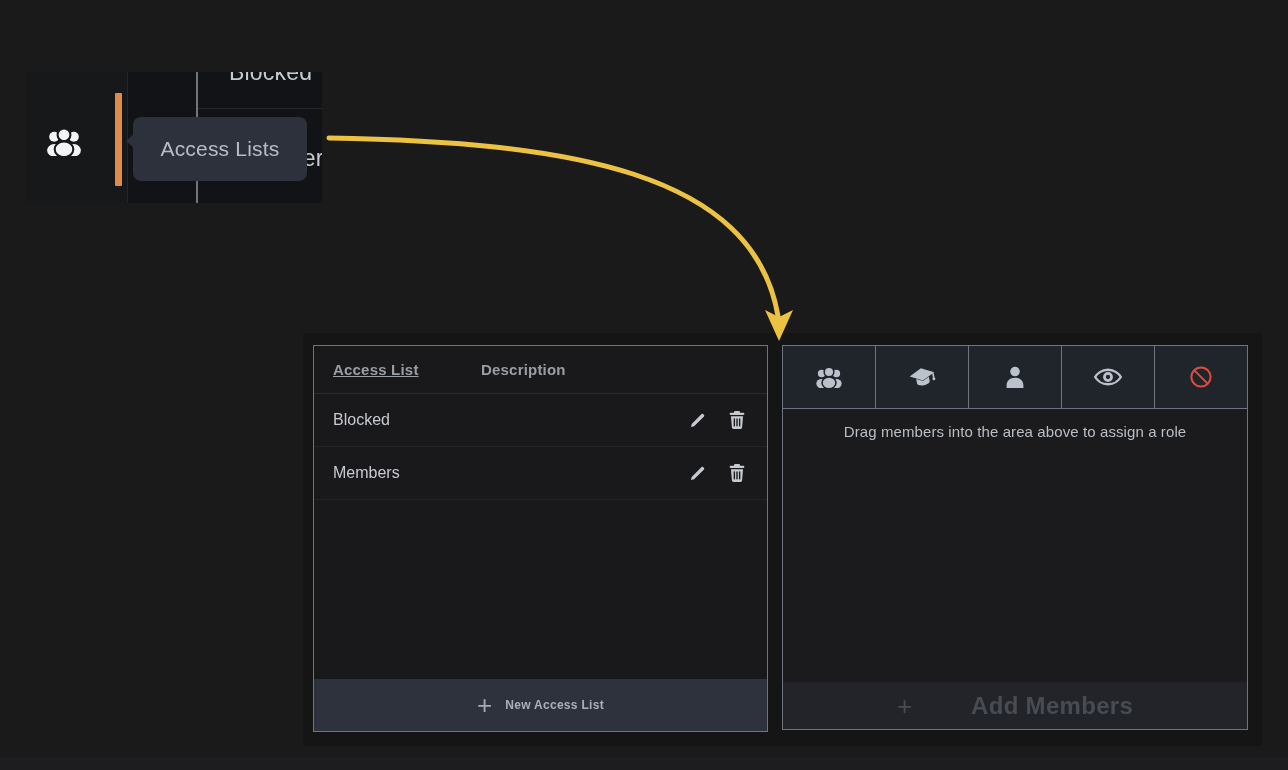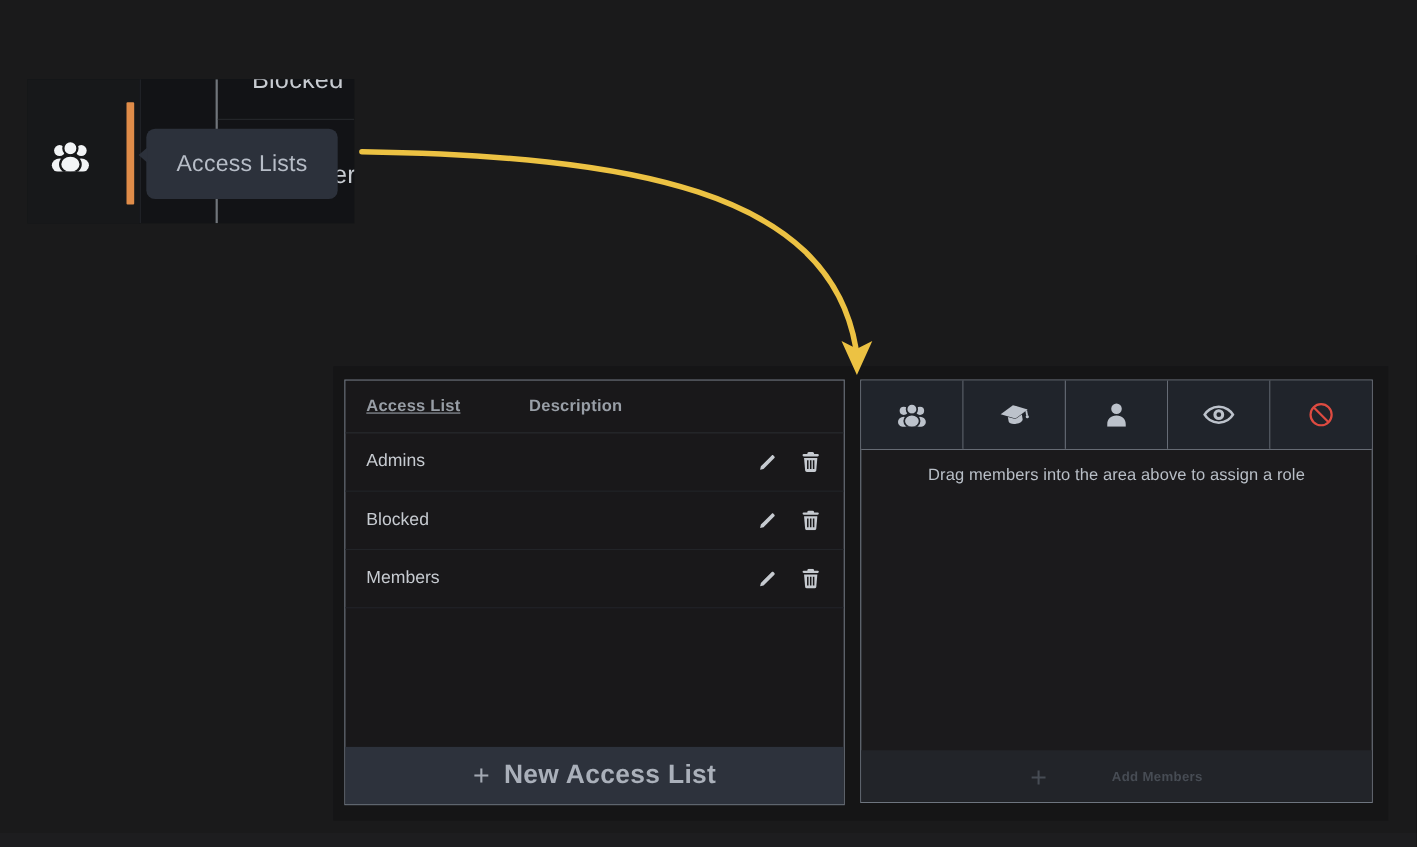--- a/index.html
+++ b/index.html
@@ -41,31 +41,31 @@
   .thead span { font-size:15px; font-weight:bold; color:#989ea6; letter-spacing:.2px; }
   .thead .col-name { width:148px;text-decoration:underline; }
   .trow { height:53px; display:flex; align-items:center; padding-left:19px; padding-right:22px; border-bottom:1px solid #222428; --icon-bg:#19181a; }
   .trow .rname { flex:1; font-size:16px; color:#c7cbd1; }
   .ricons { display:flex; align-items:center; gap:22px; }
   .ricon { display:inline-flex; cursor:pointer; }
   .spacer { flex:1; }
 
   .btn-new { height:52px; background:#2d323c; display:flex; align-items:center; justify-content:center; cursor:pointer; }
   .btn-new .plus { font-size:26px; font-weight:300; color:#a3a9b3; margin-right:13px; line-height:1; }
-  .btn-new .blabel { font-size:24px; font-weight:bold; color:#aab0ba; letter-spacing:.3px; }
+  .btn-new .blabel { font-size:12px; font-weight:bold; color:#aab0ba; letter-spacing:.3px; }
 
   
   .rolebar { height:63px; display:flex; border-bottom:1px solid #6e757f; }
   .role-cell { flex:1; background:#20242b; --icon-bg:#20242b; display:flex; align-items:center; justify-content:center;
                border-right:1px solid #6e757f; cursor:pointer; }
   .role-cell:last-child { border-right:none; }
   .hint { margin-top:14px; text-align:center; font-size:15px; color:#b9bfc7; letter-spacing:.1px; }
   .btn-add { height:47px; background:#222429; display:flex; align-items:center; justify-content:center; cursor:default; }
   .btn-add .plus { font-size:26px; font-weight:300; color:#474c54; margin-right:13px; line-height:1; }
-  .btn-add .blabel { font-size:12px; font-weight:bold; color:#474c54; letter-spacing:.3px;margin-left:46px; }
+  .btn-add .blabel { font-size:24px; font-weight:bold; color:#474c54; letter-spacing:.3px;margin-left:46px; }
 
   .bottom-strip { position:absolute; left:0; bottom:0; width:1288px; height:13px; background:#1d1d1f; z-index:1; }
 
   svg { display:block; }
 </style>
 </head>
 <body>
 
 <div class="canvas">
 
@@ -103,44 +103,20 @@
   </div>
 
   <div class="container">
 
     <div class="panel panel-left">
       <div class="thead">
         <span class="col-name">Access List</span>
         <span class="col-desc">Description</span>
       </div>
 
-      <div class="trow">
-        <span class="rname">Admins</span>
-        <span class="ricons">
-          <span class="ricon">
-            <svg viewBox="0 0 18 18" width="18" height="18">
-                <path fill="#c6cad0" d="M2 16l.7-3.1 9.9-9.9c.4-.4 1.1-.4 1.5 0l.9.9c.4.4.4 1.1 0 1.5L5.1 15.3 2 16z"></path>
-              </svg>
-          </span>
-          <span class="ricon">
-            <svg viewBox="0 0 15 17" width="16" height="18">
-              <g fill="#c6cad0">
-                <rect x="4.6" y="0" width="5.8" height="2.8" rx="1.3"></rect>
-                <rect x="0.5" y="1.7" width="14" height="2" rx="1"></rect>
-                <path d="M1.8 5h11.4l-.9 10.6c-.1.8-.7 1.4-1.5 1.4H4.2c-.8 0-1.4-.6-1.5-1.4L1.8 5z"></path>
-              </g>
-              <g style="stroke:var(--icon-bg)" stroke-width="1.3">
-                <line x1="5" y1="7" x2="5" y2="14.5"></line>
-                  <line x1="7.5" y1="7" x2="7.5" y2="14.5"></line>
-                  <line x1="10" y1="7" x2="10" y2="14.5"></line>
-              </g>
-            </svg>
-          </span>
-        </span>
-      </div>
 
       <div class="trow">
         <span class="rname">Blocked</span>
         <span class="ricons">
           <span class="ricon">
             <svg viewBox="0 0 18 18" width="18" height="18">
                 <path fill="#c6cad0" d="M2 16l.7-3.1 9.9-9.9c.4-.4 1.1-.4 1.5 0l.9.9c.4.4.4 1.1 0 1.5L5.1 15.3 2 16z"></path>
               </svg>
           </span>
           <span class="ricon">

